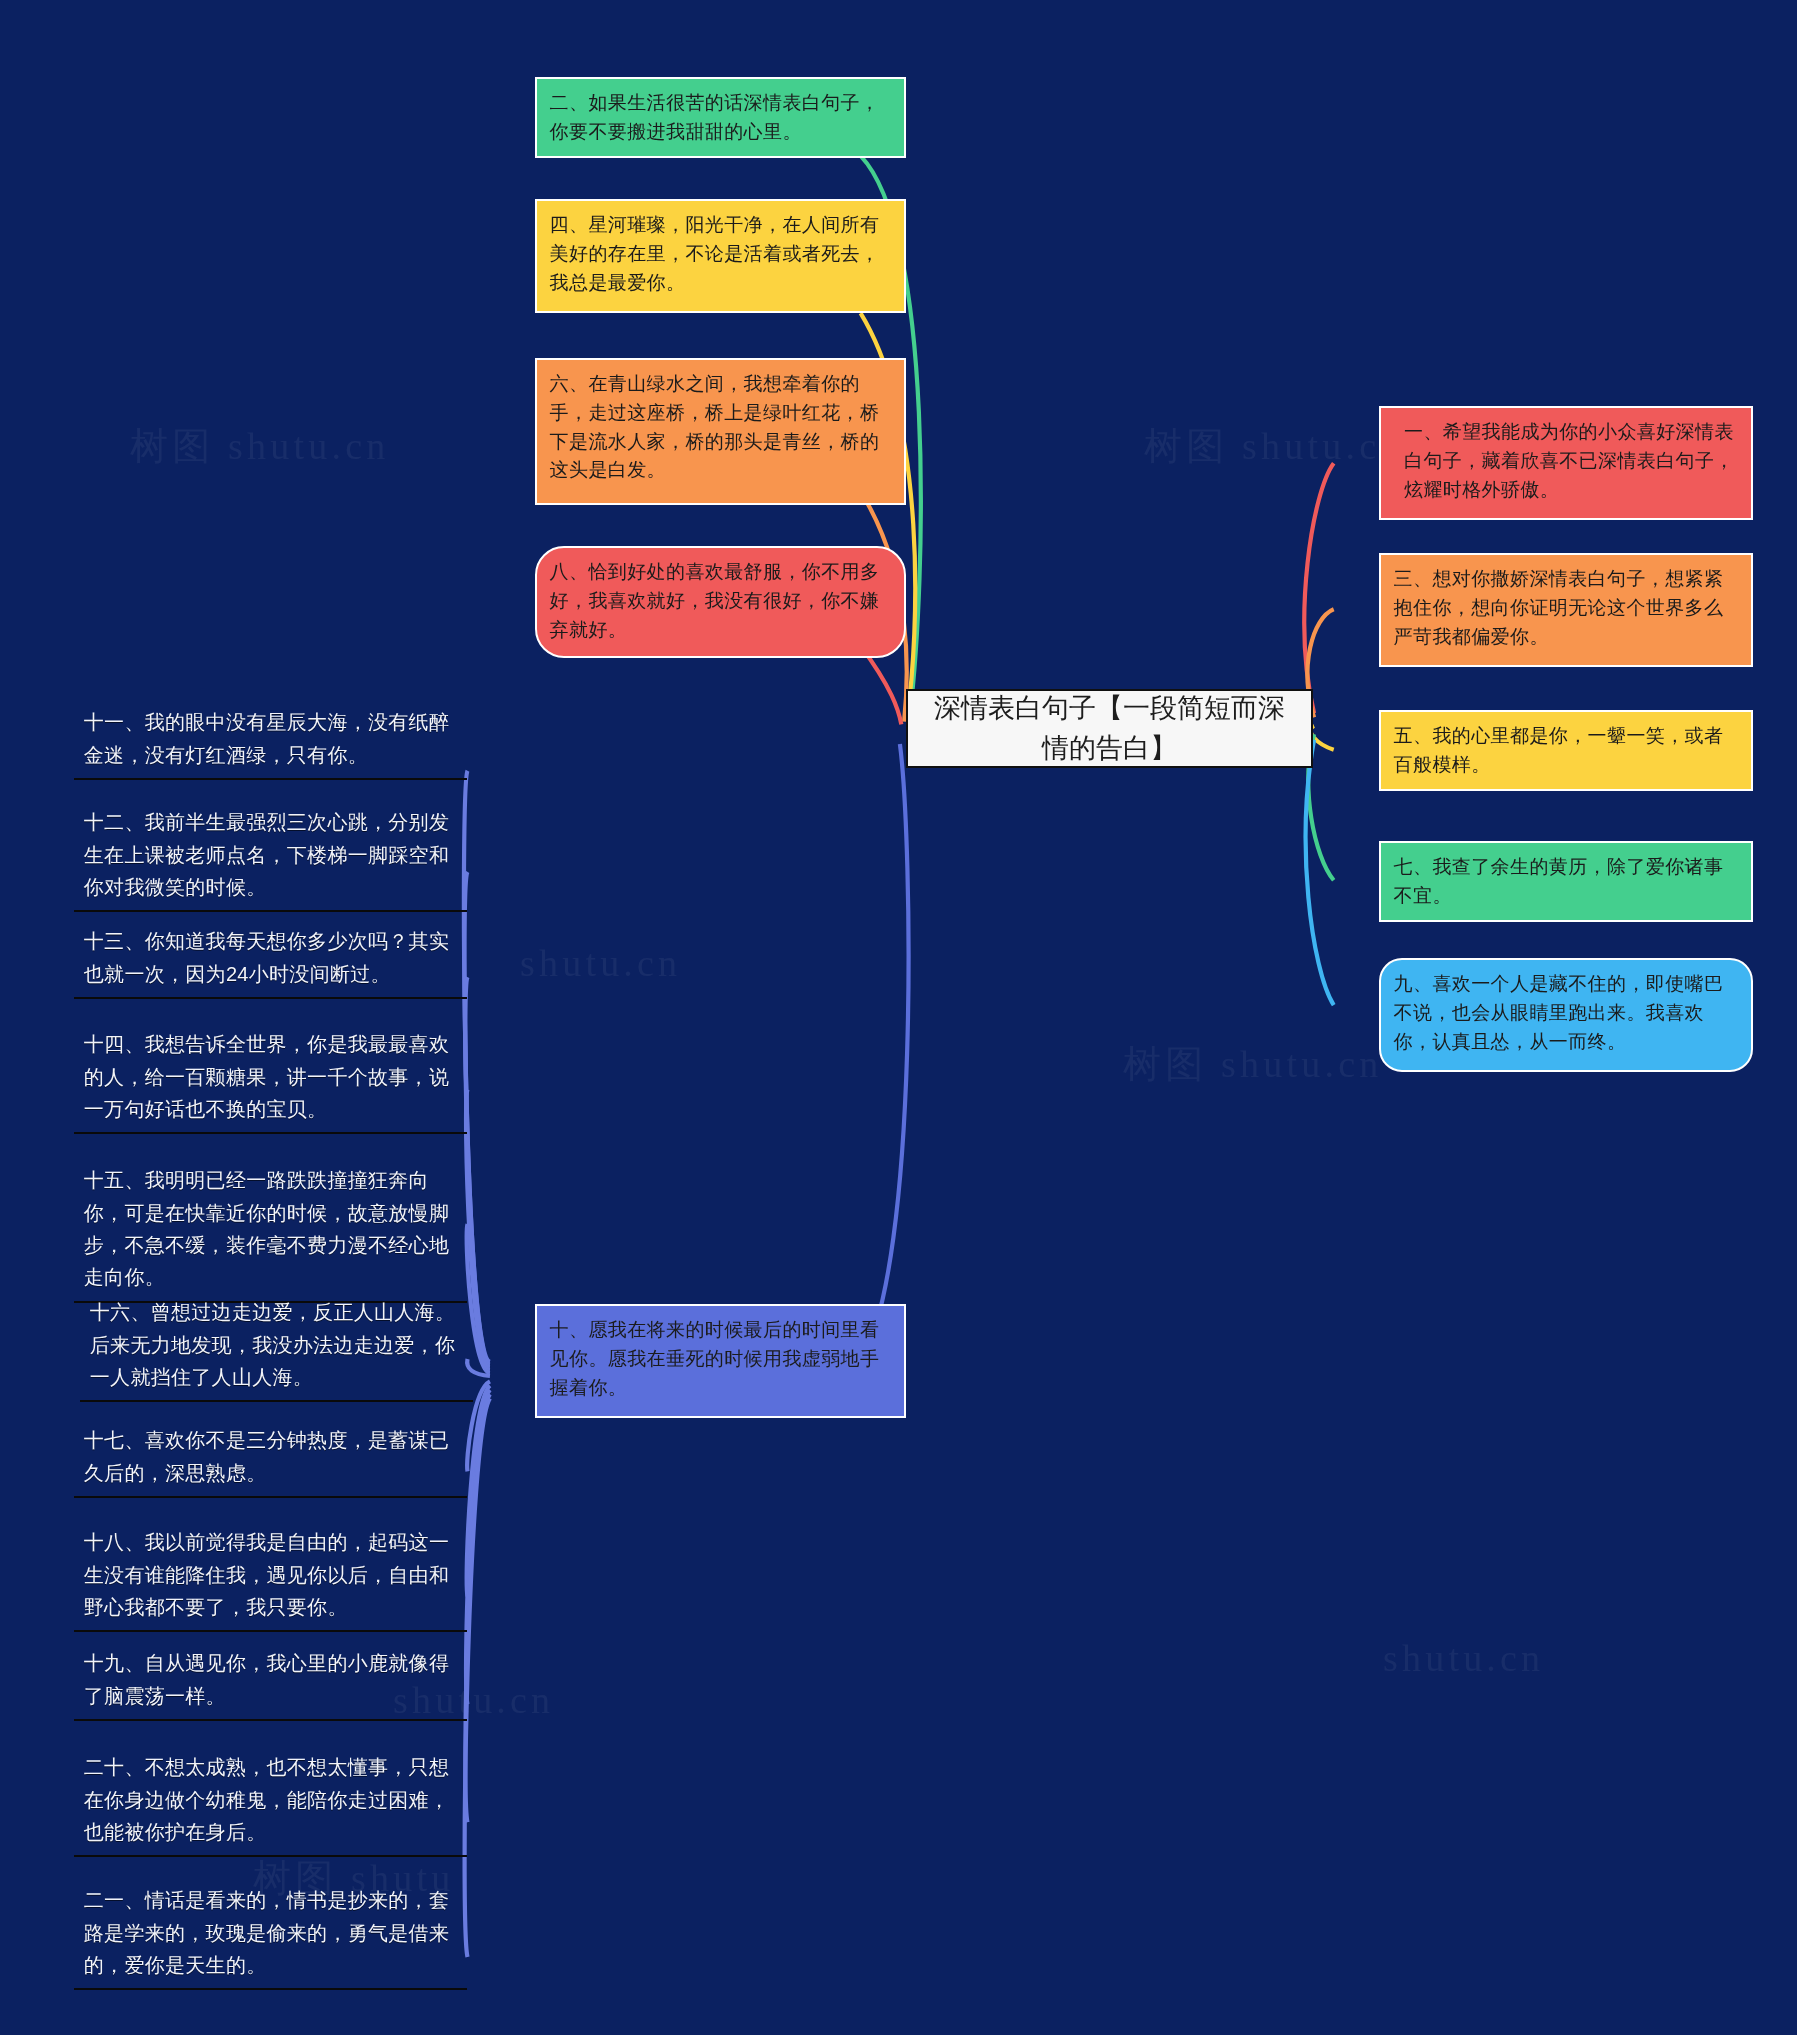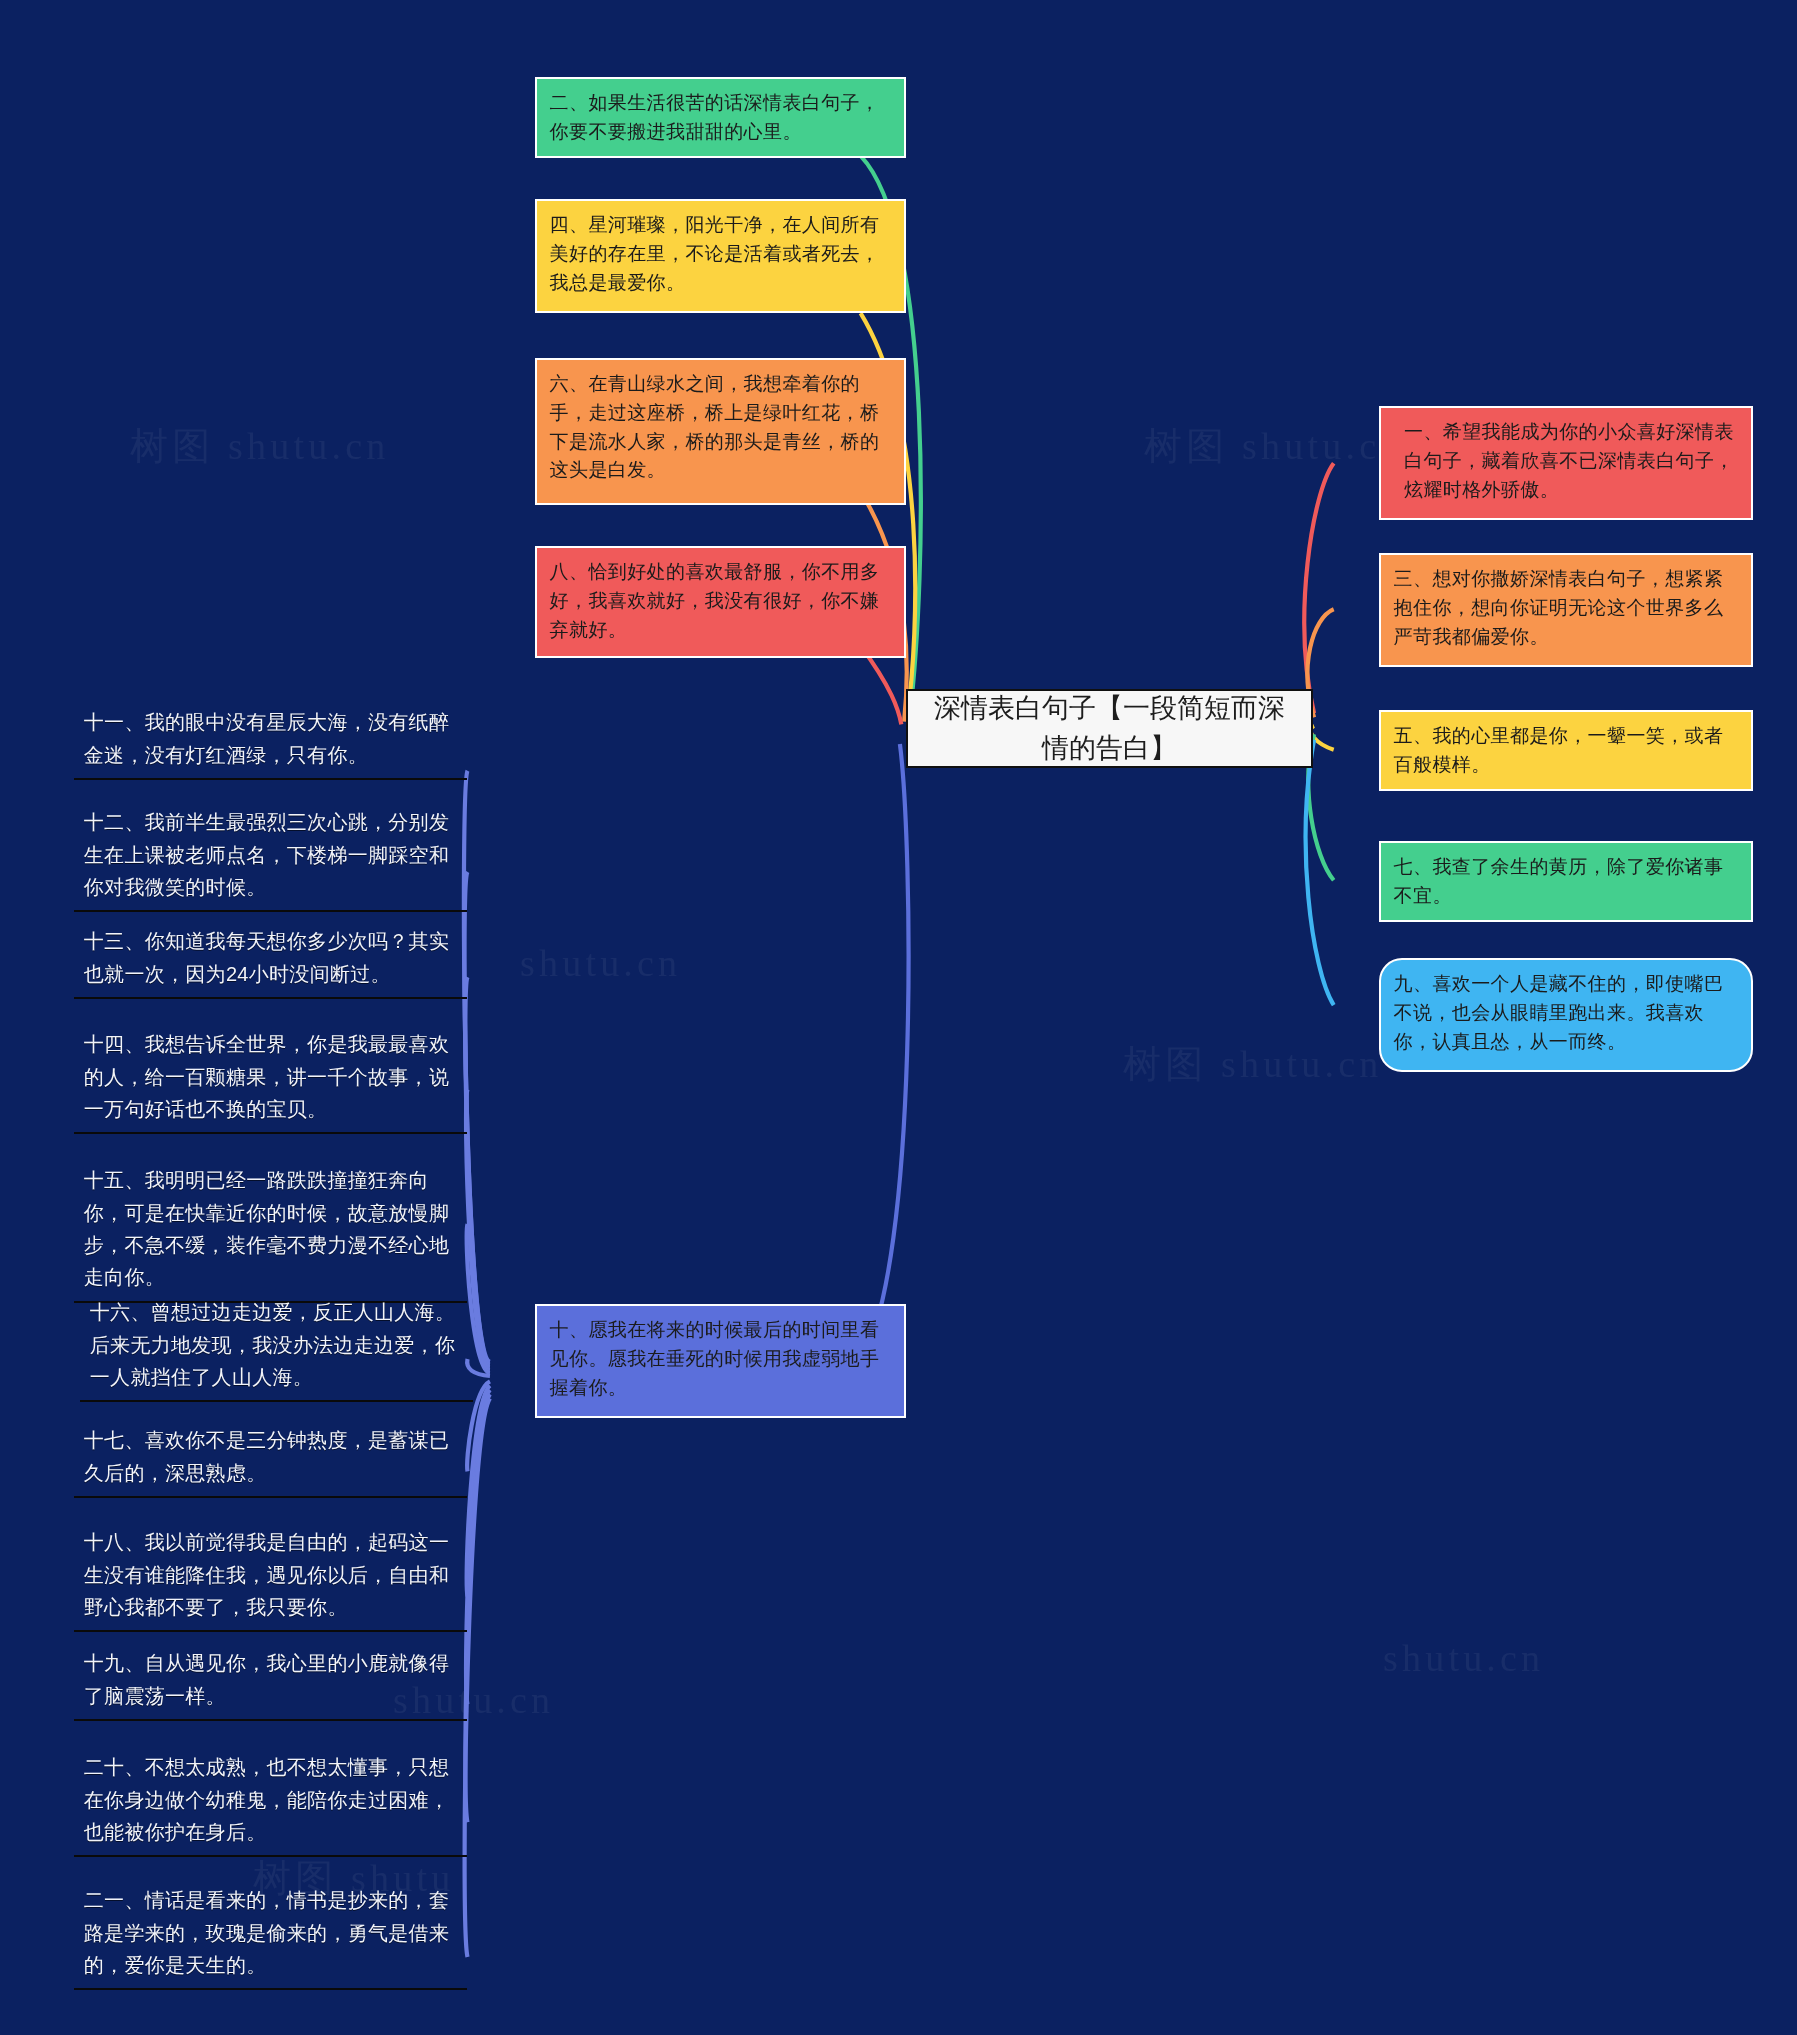--- a/index.html
+++ b/index.html
@@ -106,21 +106,21 @@
     <path d="M698 1974 C 672 1995, 661 2250, 666 2274" fill="none" stroke="#6a7ce0" stroke-width="6"></path>
     <path d="M698 1980 C 670 2010, 659 2400, 666 2428" fill="none" stroke="#6a7ce0" stroke-width="6"></path>
     <path d="M698 1986 C 668 2025, 657 2560, 666 2596" fill="none" stroke="#6a7ce0" stroke-width="6"></path>
     <path d="M698 1992 C 666 2040, 655 2740, 666 2788" fill="none" stroke="#6a7ce0" stroke-width="6"></path>
   </svg>
 
   <div id="nodes-top-left">
       <div class="node" style="left: 490px; top: 77px; width: 371px; min-height: 79px; background: rgb(68, 207, 142);"><span>二、如果生活很苦的话深情表白句子，你要不要搬进我甜甜的心里。</span></div>
       <div class="node" style="left: 490px; top: 199px; width: 371px; min-height: 114px; background: rgb(252, 211, 64);"><span>四、星河璀璨，阳光干净，在人间所有美好的存在里，不论是活着或者死去，我总是最爱你。</span></div>
       <div class="node" style="left: 490px; top: 358px; width: 371px; min-height: 147px; background: rgb(248, 149, 78);"><span>六、在青山绿水之间，我想牵着你的手，走过这座桥，桥上是绿叶红花，桥下是流水人家，桥的那头是青丝，桥的这头是白发。</span></div>
-      <div class="node" style="left: 490px; top: 546px; width: 371px; min-height: 112px; background: rgb(240, 90, 90);"><span>八、恰到好处的喜欢最舒服，你不用多好，我喜欢就好，我没有很好，你不嫌弃就好。</span></div>
+      <div class="node" style="left: 490px; top: 546px; width: 371px; min-height: 112px; background: rgb(240, 90, 90); border-radius: 29px;"><span>八、恰到好处的喜欢最舒服，你不用多好，我喜欢就好，我没有很好，你不嫌弃就好。</span></div>
     </div>
   <div id="nodes-right">
       <div class="node" style="left: 1334px; top: 406px; width: 374px; min-height: 114px; background: rgb(240, 90, 90); padding-left: 23px;"><span>一、希望我能成为你的小众喜好深情表白句子，藏着欣喜不已深情表白句子，炫耀时格外骄傲。</span></div>
       <div class="node" style="left: 1334px; top: 553px; width: 374px; min-height: 114px; background: rgb(248, 149, 78);"><span>三、想对你撒娇深情表白句子，想紧紧抱住你，想向你证明无论这个世界多么严苛我都偏爱你。</span></div>
       <div class="node" style="left: 1334px; top: 710px; width: 374px; min-height: 79px; background: rgb(252, 211, 64);"><span>五、我的心里都是你，一颦一笑，或者百般模样。</span></div>
       <div class="node" style="left: 1334px; top: 841px; width: 374px; min-height: 79px; background: rgb(68, 207, 142);"><span>七、我查了余生的黄历，除了爱你诸事不宜。</span></div>
       <div class="node" style="left: 1334px; top: 958px; width: 374px; min-height: 114px; background: rgb(63, 181, 242); border-radius: 23px;"><span>九、喜欢一个人是藏不住的，即使嘴巴不说，也会从眼睛里跑出来。我喜欢你，认真且怂，从一而终。</span></div>
     </div>
   <div id="node-middle">
       <div class="node" style="left: 490px; top: 1304px; width: 371px; min-height: 114px; background: rgb(91, 111, 219);"><span>十、愿我在将来的时候最后的时间里看见你。愿我在垂死的时候用我虚弱地手握着你。</span></div>

